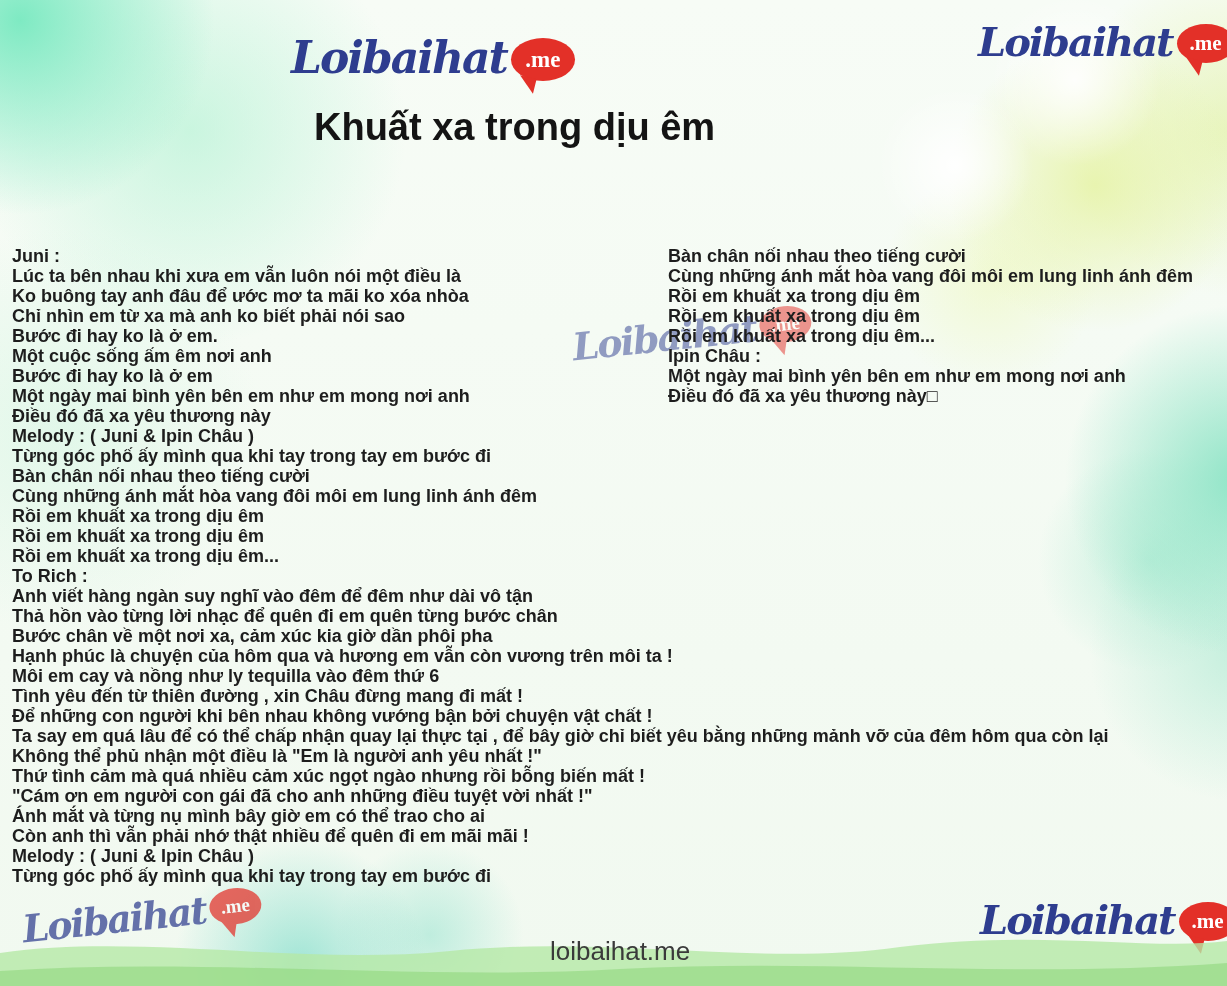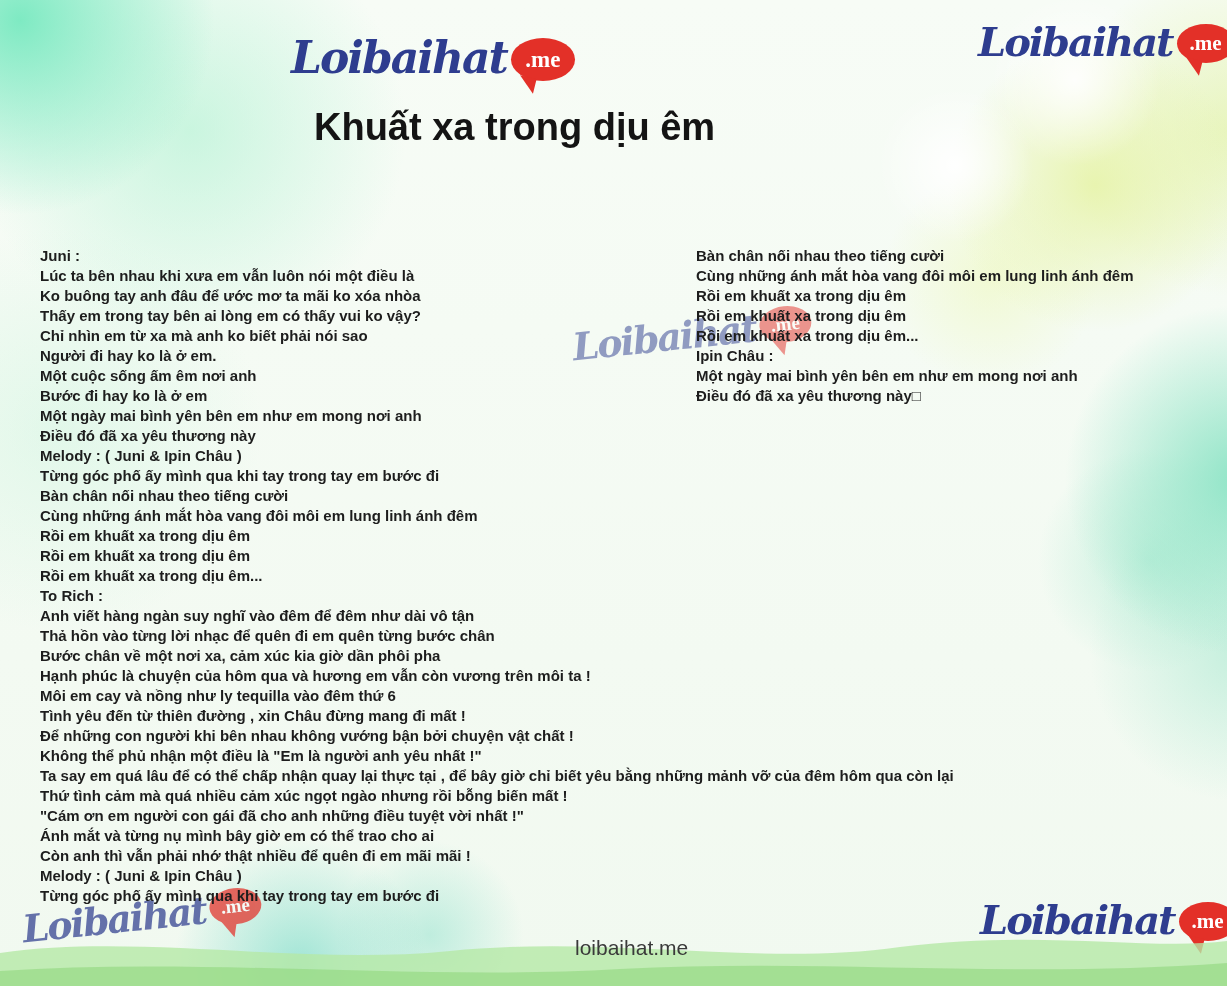--- a/index.html
+++ b/index.html
@@ -59,31 +59,31 @@
   .watermark-bl{left:22px;top:898px;opacity:.72;transform:rotate(-6deg);}
   .watermark-bl .logo-script{font-size:38px;}
   .watermark-bl .logo-bubble{width:52px;height:36px;font-size:19px;margin-top:0;}
 
   
   .song-title{
     position:absolute;left:266px;top:106px;
     font-size:38px;font-weight:bold;color:#141414;white-space:nowrap;margin-left:48px;
   }
   .footer-domain{
-    position:absolute;left:575px;top:936px;
-    font-size:21px;color:#3a3a3a;white-space:nowrap;z-index:5;
+    position:absolute;left:550px;top:936px;
+    font-size:26px;color:#3a3a3a;white-space:nowrap;z-index:5;
   }
 
   
   .lyrics-col{position:absolute;z-index:2;}
   .lyrics-left{left:12px;top:246px;}
   .lyrics-right{left:668px;top:246px;}
   .lyric-line{
-    font-size:15px;line-height:20px;font-weight:bold;
-    color:#1d1d1d;white-space:nowrap;margin-left:28px;
+    font-size:18px;line-height:20px;font-weight:bold;
+    color:#1d1d1d;white-space:nowrap;
   }
 
   
   .bottom-band{position:absolute;left:0;bottom:0;width:1227px;height:75px;z-index:1;}
 </style>
 </head>
 <body>
 
 <div class="canvas">
 
@@ -118,44 +118,43 @@
     <span class="logo-bubble">
       <span>.me</span>
       <span class="logo-tail"></span>
     </span>
   </div>
 
   <div class="lyrics-col lyrics-left">
       <div class="lyric-line">Juni :</div>
       <div class="lyric-line">Lúc ta bên nhau khi xưa em vẫn luôn nói một điều là</div>
       <div class="lyric-line">Ko buông tay anh đâu để ước mơ ta mãi ko xóa nhòa</div>
-      <div class="lyric-line">Thấy em trong tay bên ai lòng em có thấy vui ko vậy?</div>
       <div class="lyric-line">Chỉ nhìn em từ xa mà anh ko biết phải nói sao</div>
-      <div class="lyric-line">Người đi hay ko là ở em.</div>
+      <div class="lyric-line">Bước đi hay ko là ở em.</div>
       <div class="lyric-line">Một cuộc sống ấm êm nơi anh</div>
       <div class="lyric-line">Bước đi hay ko là ở em</div>
       <div class="lyric-line">Một ngày mai bình yên bên em như em mong nơi anh</div>
       <div class="lyric-line">Điều đó đã xa yêu thương này</div>
       <div class="lyric-line">Melody : ( Juni &amp; Ipin Châu )</div>
       <div class="lyric-line">Từng góc phố ấy mình qua khi tay trong tay em bước đi</div>
       <div class="lyric-line">Bàn chân nối nhau theo tiếng cười</div>
       <div class="lyric-line">Cùng những ánh mắt hòa vang đôi môi em lung linh ánh đêm</div>
       <div class="lyric-line">Rồi em khuất xa trong dịu êm</div>
       <div class="lyric-line">Rồi em khuất xa trong dịu êm</div>
       <div class="lyric-line">Rồi em khuất xa trong dịu êm...</div>
       <div class="lyric-line">To Rich :</div>
       <div class="lyric-line">Anh viết hàng ngàn suy nghĩ vào đêm để đêm như dài vô tận</div>
       <div class="lyric-line">Thả hồn vào từng lời nhạc để quên đi em quên từng bước chân</div>
       <div class="lyric-line">Bước chân về một nơi xa, cảm xúc kia giờ dần phôi pha</div>
       <div class="lyric-line">Hạnh phúc là chuyện của hôm qua và hương em vẫn còn vương trên môi ta !</div>
       <div class="lyric-line">Môi em cay và nồng như ly tequilla vào đêm thứ 6</div>
       <div class="lyric-line">Tình yêu đến từ thiên đường , xin Châu đừng mang đi mất !</div>
       <div class="lyric-line">Để những con người khi bên nhau không vướng bận bởi chuyện vật chất !</div>
+      <div class="lyric-line">Ta say em quá lâu để có thể chấp nhận quay lại thực tại , để bây giờ chỉ biết yêu bằng những mảnh vỡ của đêm hôm qua còn lại</div>
       <div class="lyric-line">Không thể phủ nhận một điều là "Em là người anh yêu nhất !"</div>
-      <div class="lyric-line">Ta say em quá lâu để có thể chấp nhận quay lại thực tại , để bây giờ chỉ biết yêu bằng những mảnh vỡ của đêm hôm qua còn lại</div>
       <div class="lyric-line">Thứ tình cảm mà quá nhiều cảm xúc ngọt ngào nhưng rồi bỗng biến mất !</div>
       <div class="lyric-line">"Cám ơn em người con gái đã cho anh những điều tuyệt vời nhất !"</div>
       <div class="lyric-line">Ánh mắt và từng nụ mình bây giờ em có thể trao cho ai</div>
       <div class="lyric-line">Còn anh thì vẫn phải nhớ thật nhiều để quên đi em mãi mãi !</div>
       <div class="lyric-line">Melody : ( Juni &amp; Ipin Châu )</div>
       <div class="lyric-line">Từng góc phố ấy mình qua khi tay trong tay em bước đi</div>
     </div>
   <div class="lyrics-col lyrics-right">
       <div class="lyric-line">Bàn chân nối nhau theo tiếng cười</div>
       <div class="lyric-line">Cùng những ánh mắt hòa vang đôi môi em lung linh ánh đêm</div>

